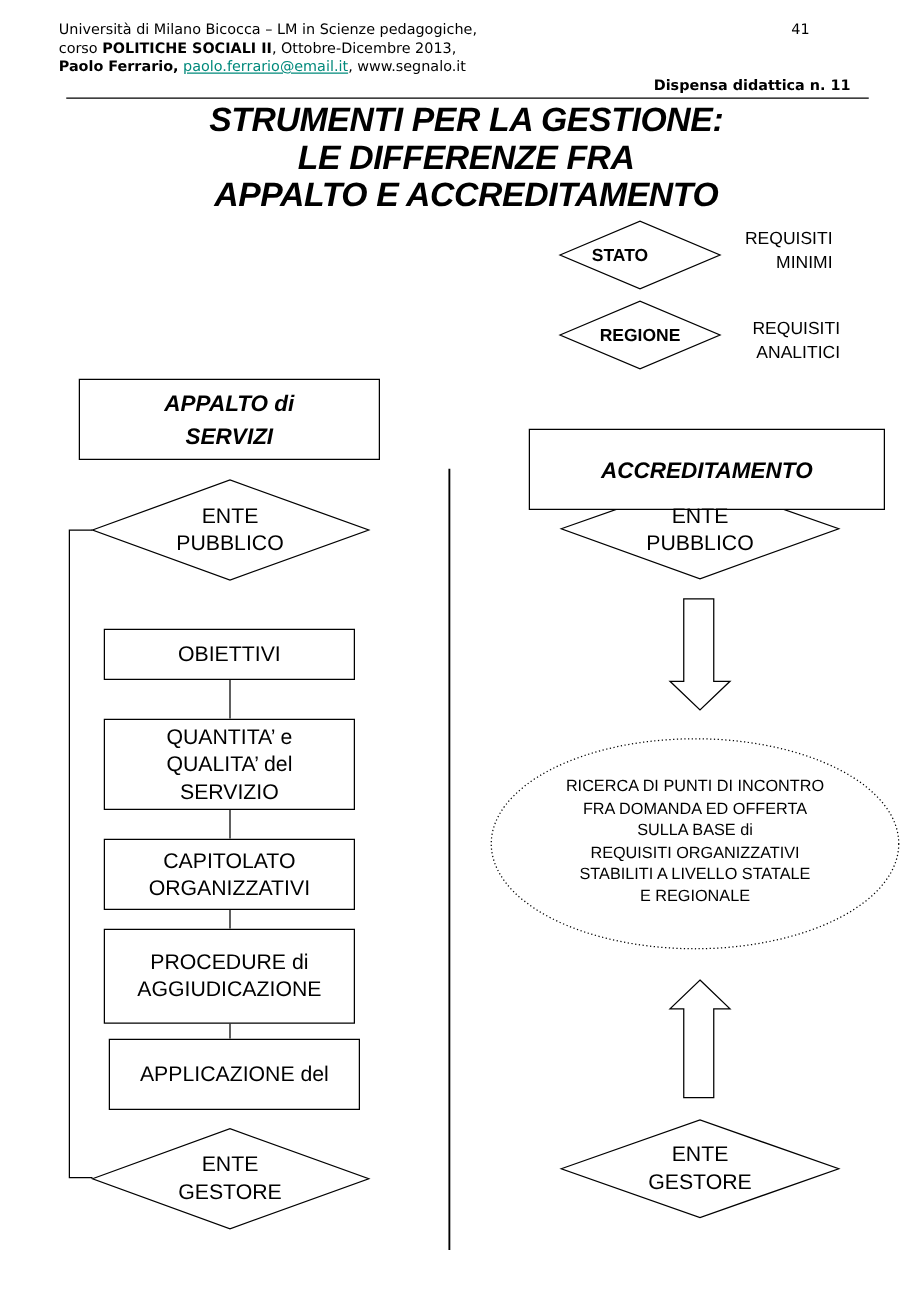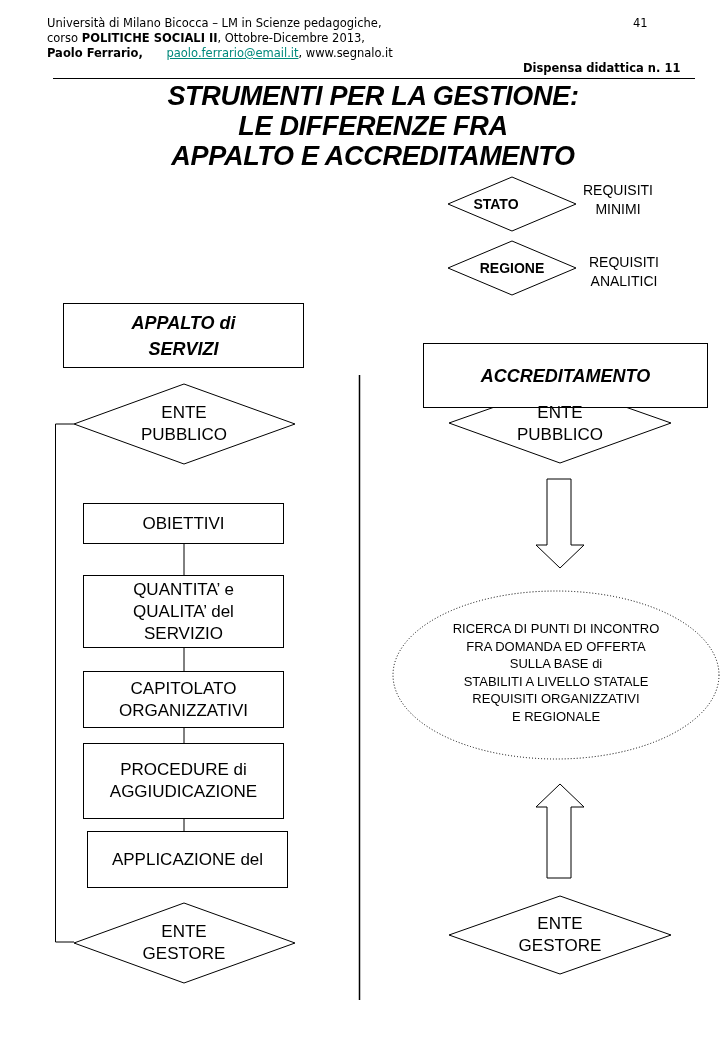--- a/index.html
+++ b/index.html
@@ -1,30 +1,30 @@
 <!DOCTYPE html>
 <html><head>
 <meta charset="utf-8">
 <style>
   html, body { margin: 0; padding: 0; background: #ffffff; }
   body { width: 720px; height: 1040px; position: relative; overflow: hidden; font-family: "Liberation Sans", sans-serif; color: #000; }
   .hdr { position: absolute; font-family: "DejaVu Sans", sans-serif; font-size: 11.5px; line-height: 15px; color: #000; }
   .hdr b { font-weight: bold; }
-  .hdr a { color: #00897b; text-decoration: underline; margin-left: 20px; }
+  .hdr a { color: #00897b; text-decoration: underline; }
   #hdr-left { left: 47px; top: 16px; width: 440px; }
   #hdr-page { left: 633px; top: 16px; }
   #hdr-disp { left: 523px; top: 61px; font-weight: bold; }
   #hdr-rule { position: absolute; left: 53px; top: 78px; width: 642px; height: 1px; background: #000; }
   .title { position: absolute; left: 0; width: 746px; text-align: center; font-weight: bold; font-style: italic; font-size: 27px; line-height: 30px; letter-spacing: -0.3px; }
   svg#diagram { position: absolute; left: 0; top: 0; }
   .txt { position: absolute; text-align: center; font-size: 17px; line-height: 22px; }
   .box { position: absolute; border: 1px solid #000; box-sizing: border-box; background: #fff; display: flex; align-items: center; justify-content: center; text-align: center; font-size: 17px; line-height: 22px; }
   .bi { font-weight: bold; font-style: italic; font-size: 18px; line-height: 26px; }
   .small { font-size: 14px; line-height: 20px; }
-  .req { position: absolute; font-size: 14px; line-height: 19px; text-align: center; }
+  .req { position: absolute; font-size: 14px; line-height: 19px; text-align: right; }
   .oval-text { position: absolute; text-align: center; font-size: 13px; line-height: 17.6px; }
 </style>
 </head>
 <body>
 
 <div class="hdr" id="hdr-left">
   <div>Università di Milano Bicocca – LM in Scienze pedagogiche,</div>
   <div><span>corso </span><b>POLITICHE SOCIALI II</b><span>, Ottobre-Dicembre 2013,</span></div>
   <div><b>Paolo Ferrario,</b> <a style="color: rgb(0, 137, 123);">paolo.ferrario@email.it</a><span>, www.segnalo.it</span></div>
 </div>
@@ -127,16 +127,16 @@
 <div class="box" style="left:87px; top:831px; width:201px; height:57px;">
   <div>
     <div>APPLICAZIONE del</div>
   </div>
 </div>
 
 <div class="oval-text" style="left:416px; top:620px; width:280px;">
   <div>RICERCA  DI PUNTI DI INCONTRO</div>
   <div>FRA  DOMANDA ED OFFERTA</div>
   <div>SULLA  BASE di</div>
+  <div>REQUISITI ORGANIZZATIVI</div>
   <div>STABILITI A LIVELLO STATALE</div>
-  <div>REQUISITI ORGANIZZATIVI</div>
   <div>E REGIONALE</div>
 </div>
 
 </body></html>

